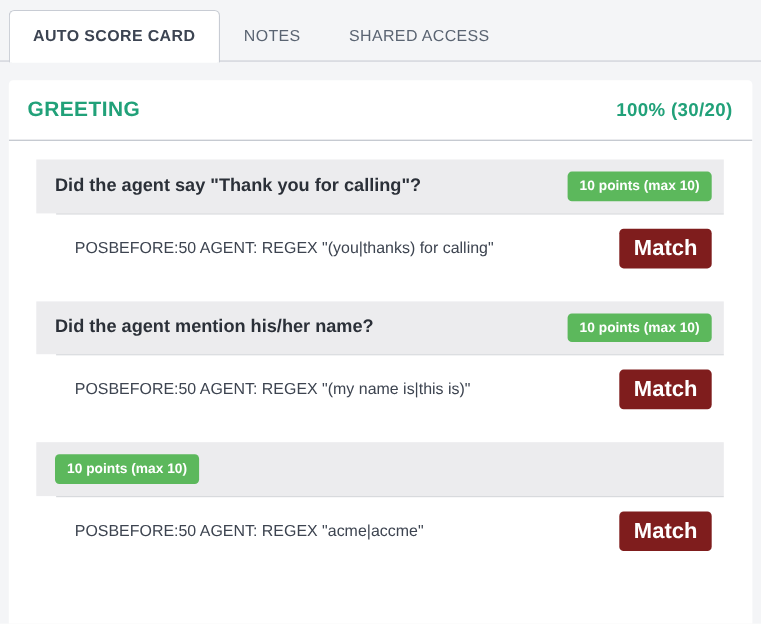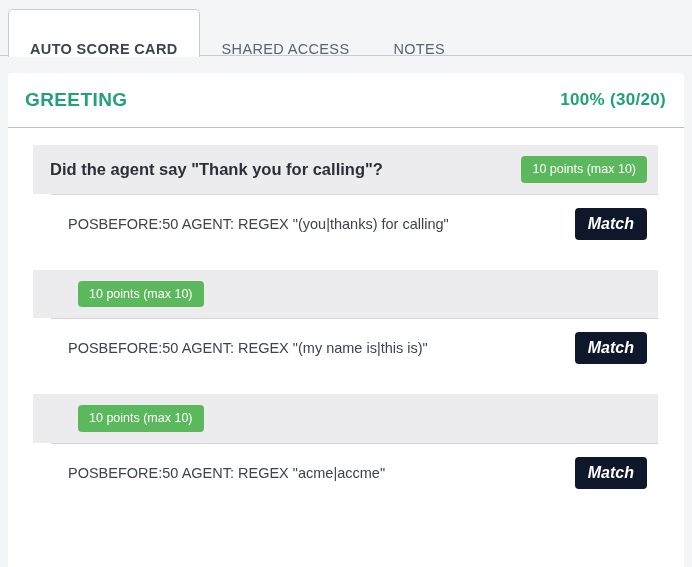--- a/index.html
+++ b/index.html
@@ -30,21 +30,21 @@
     left: 0;
     right: 0;
     bottom: 0;
     height: 1px;
     background: #c8ccd4;
     z-index: 1;
   }
   .tab {
     position: relative;
     z-index: 2;
-    padding: 16px 21px;
+    padding: 0 21px;
     height: 47px;
     line-height: 47px;
     font-size: 14.5px;
     letter-spacing: 0.35px;
     color: #5a6472;
     white-space: nowrap;
     border: 1px solid transparent;
     border-bottom: none;
     border-radius: 5px 5px 0 0;
     cursor: pointer;
@@ -107,68 +107,66 @@
   }
   .q-text {
     font-size: 16.5px;
     font-weight: bold;
     color: #2b3038;
   }
   .badge {
     background: #5cb85c;
     color: #ffffff;
     font-size: 12.5px;
-    font-weight: normal;
+    font-weight: bold;
     padding: 7px 11px;
     border-radius: 4px;
     white-space: nowrap;
     line-height: 1;
-    margin-left: 28px;
   }
   .criteria-row {
     display: flex;
     align-items: center;
     justify-content: space-between;
     margin: 0 0 0 18px;
     padding: 13px 11px 13px 17px;
     border-top: 1px solid #d4d6da;
     box-sizing: border-box;
   }
   .criteria-text {
     font-size: 14.5px;
     color: #3d4450;
     white-space: nowrap;
   }
   .match-btn {
-    background: #0f172a;
+    background: #7f1d1d;
     color: #ffffff;
-    font-size: 16px;
+    font-size: 20px;
     font-weight: bold;
     padding: 8px 13px;
     border-radius: 4px;
     border: none;
     line-height: 1;
     cursor: pointer;
     font-family: "Liberation Sans", sans-serif;
     white-space: nowrap;
-    font-style: italic;
   }
 </style>
 </head>
 <body>
 
 <div class="tabbar">
   <div class="tab active">
     <span>AUTO SCORE CARD</span>
   </div>
   <div class="tab">
+    <span>NOTES</span>
+  </div>
+  <div class="tab">
     <span>SHARED ACCESS</span>
-  </div>
-  <div class="tab">
-    <span>NOTES</span>
   </div>
 </div>
 
 <div class="card">
 
   <div class="section-head">
     <div class="section-title">GREETING</div>
     <div class="section-score">100%  (30/20)</div>
   </div>
 
@@ -178,20 +176,21 @@
       <div class="badge">10 points (max 10)</div>
     </div>
     <div class="criteria-row">
       <div class="criteria-text">POSBEFORE:50 AGENT: REGEX "(you|thanks) for calling"</div>
       <button class="match-btn">Match</button>
     </div>
   </div>
 
   <div class="question">
     <div class="q-header">
+      <div class="q-text">Did the agent mention his/her name?</div>
       <div class="badge">10 points (max 10)</div>
     </div>
     <div class="criteria-row">
       <div class="criteria-text">POSBEFORE:50 AGENT: REGEX "(my name is|this is)"</div>
       <button class="match-btn">Match</button>
     </div>
   </div>
 
   <div class="question">
     <div class="q-header">

